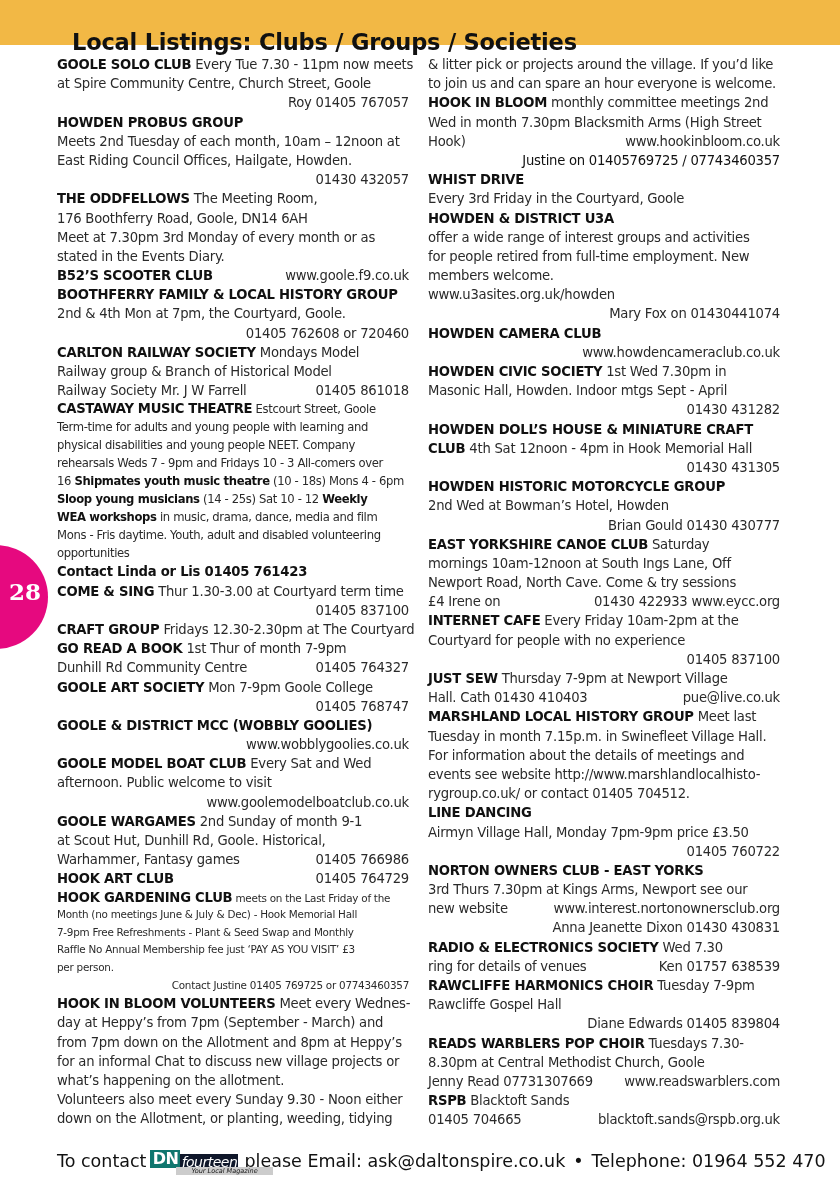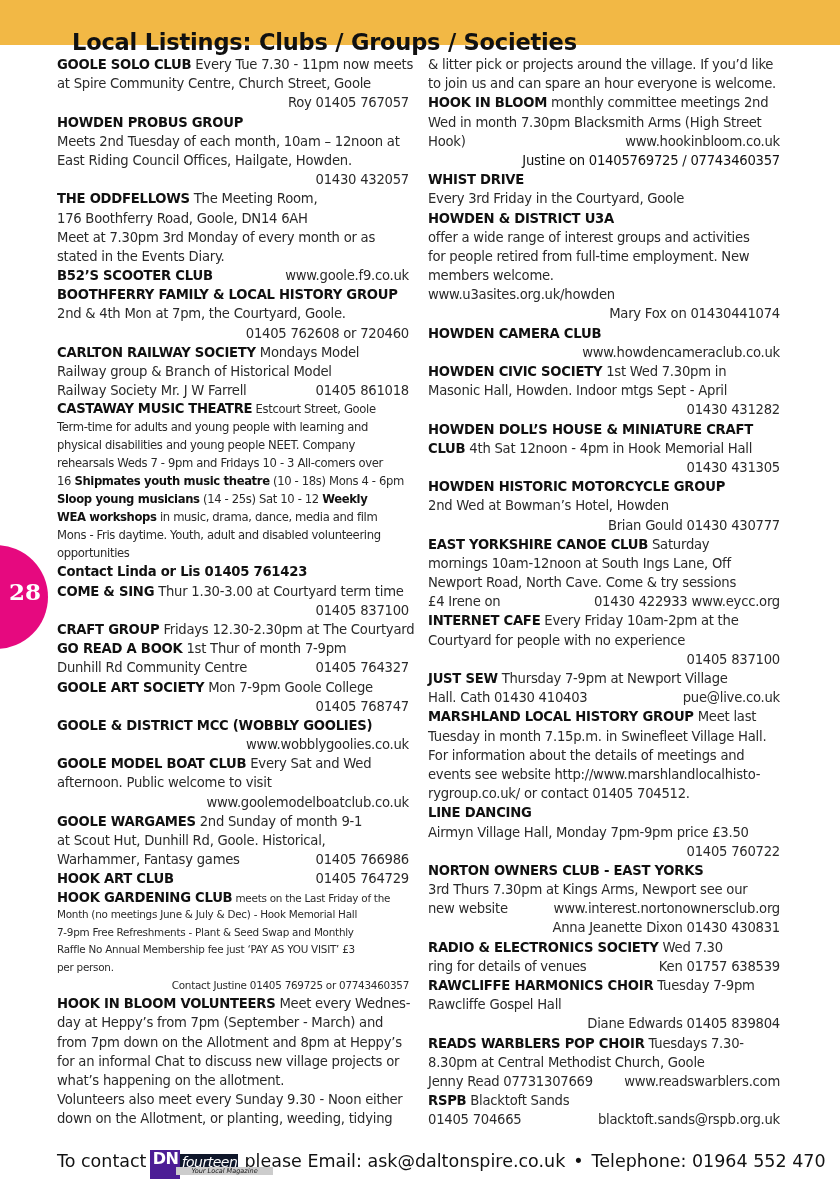--- a/index.html
+++ b/index.html
@@ -39,22 +39,22 @@
   }
   .footer {
     position: absolute; left: 57px; top: 1150px; white-space: nowrap;
     font-size: 17.5px; color: #111; display: flex; align-items: center;
   }
   .logo {
     display: inline-block; position: relative; width: 90px; height: 22px;
     margin: 0 4px; vertical-align: middle;
   }
   .logo-dn {
-    position: absolute; left: 0; top: 0; height: 29px; width: 30px;
-    background: #4c1d95; color: #fff; font-weight: bold; font-size: 16px; line-height: 18px;
+    position: absolute; left: 0; top: 0; height: 18px; width: 30px;
+    background: #0f766e; color: #fff; font-weight: bold; font-size: 16px; line-height: 18px;
     text-align: center; letter-spacing: -0.5px;
   }
   .logo-fourteen {
     position: absolute; left: 30px; top: 4px; height: 18px; width: 58px;
     background: #0f172a; color: #fff; font-size: 14px; line-height: 17px; font-style: italic;
     text-decoration: underline; text-align: center; letter-spacing: -0.5px;
   }
   .logo-tag {
     position: absolute; left: 26px; top: 17px; font-size: 6.5px; font-style: italic;
     color: #111; background: #ccc; padding: 0 15px; line-height: 8px;

